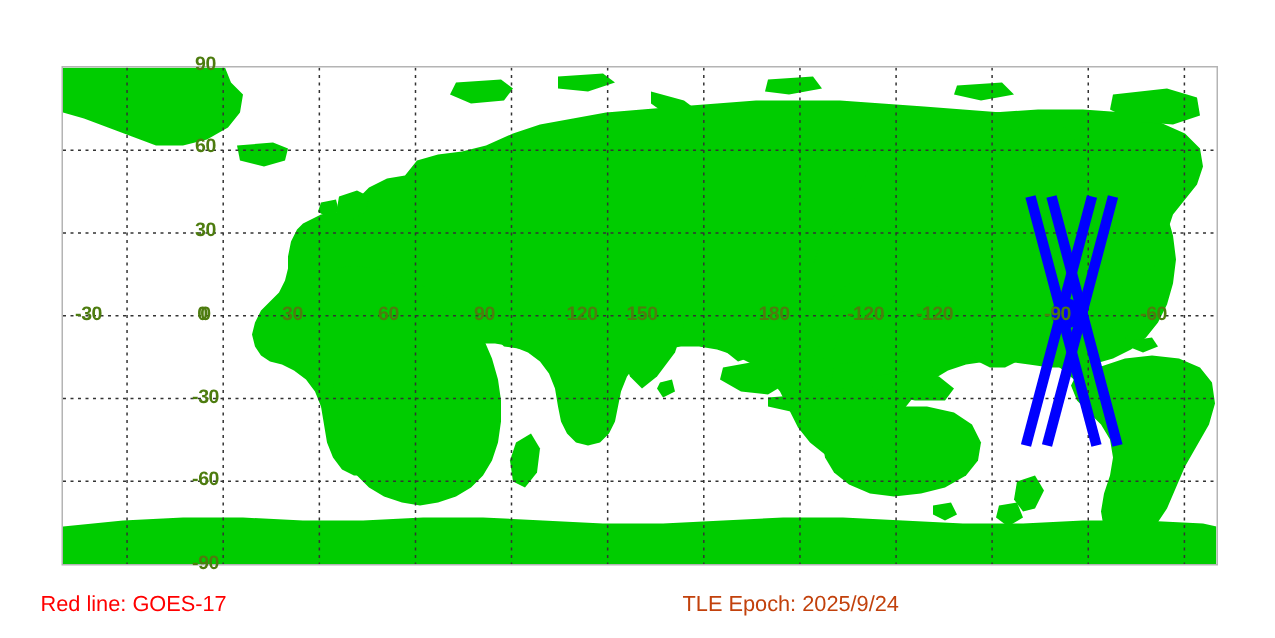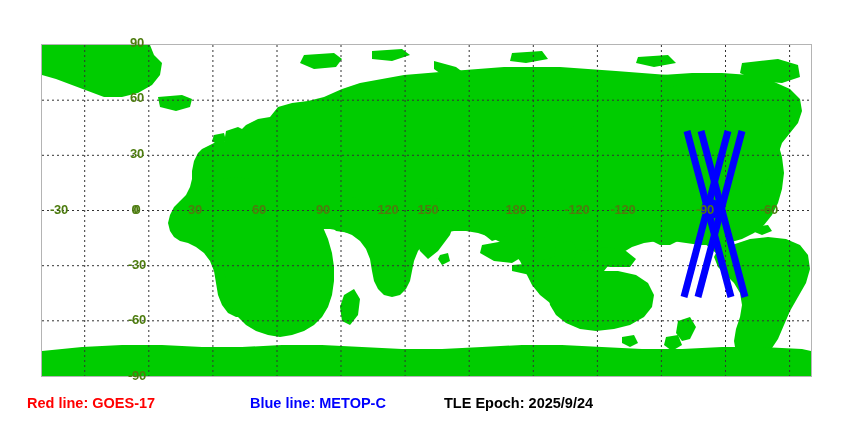--- a/index.html
+++ b/index.html
@@ -25,27 +25,27 @@
     letter-spacing:-0.3px;
   }
   .lon-label{transform:translate(-50%,-50%);}
   .lat-label{transform:translate(-50%,-50%);}
 
   
   #legend{
     position:absolute;left:0;top:392px;width:850px;height:28px;
   }
   .legend-item{
-    position:absolute;font-size:14.5px;font-weight:bold;
+    position:absolute;font-size:14.5px;font-weight:normal;
     font-family:"Liberation Sans",sans-serif;white-space:nowrap;
     top:0;line-height:22px;
   }
   #legend-red{left:27px;color:#ff0000;}
   #legend-blue{left:250px;color:#0000ff;}
-  #legend-epoch{left:444px;color:#000000;}
+  #legend-epoch{left:455px;color:#c2410c;}
 </style>
 </head>
 <body>
 
 <div id="stage">
 
   <div id="map-frame">
     <svg id="map-svg" viewBox="0 0 769 331" preserveAspectRatio="none">
 
       <g fill="#00cc00" stroke="none">
@@ -212,17 +212,16 @@
     <span class="axis-label lat-label" style="left:137px; top:97px;">60</span>
     <span class="axis-label lat-label" style="left:137px; top:153px;">30</span>
     <span class="axis-label lat-label" style="left:135px; top:209px;">0</span>
     <span class="axis-label lat-label" style="left:137px; top:264px;">-30</span>
     <span class="axis-label lat-label" style="left:137px; top:319px;">-60</span>
     <span class="axis-label lat-label" style="left:137px; top:375px;">-90</span>
   </div>
 
   <div id="legend">
     <span id="legend-red" class="legend-item">Red line: GOES-17</span>
-    <span id="legend-blue" class="legend-item">Blue line: METOP-C</span>
     <span id="legend-epoch" class="legend-item">TLE Epoch: 2025/9/24</span>
   </div>
 
 </div>
 
 </body></html>

